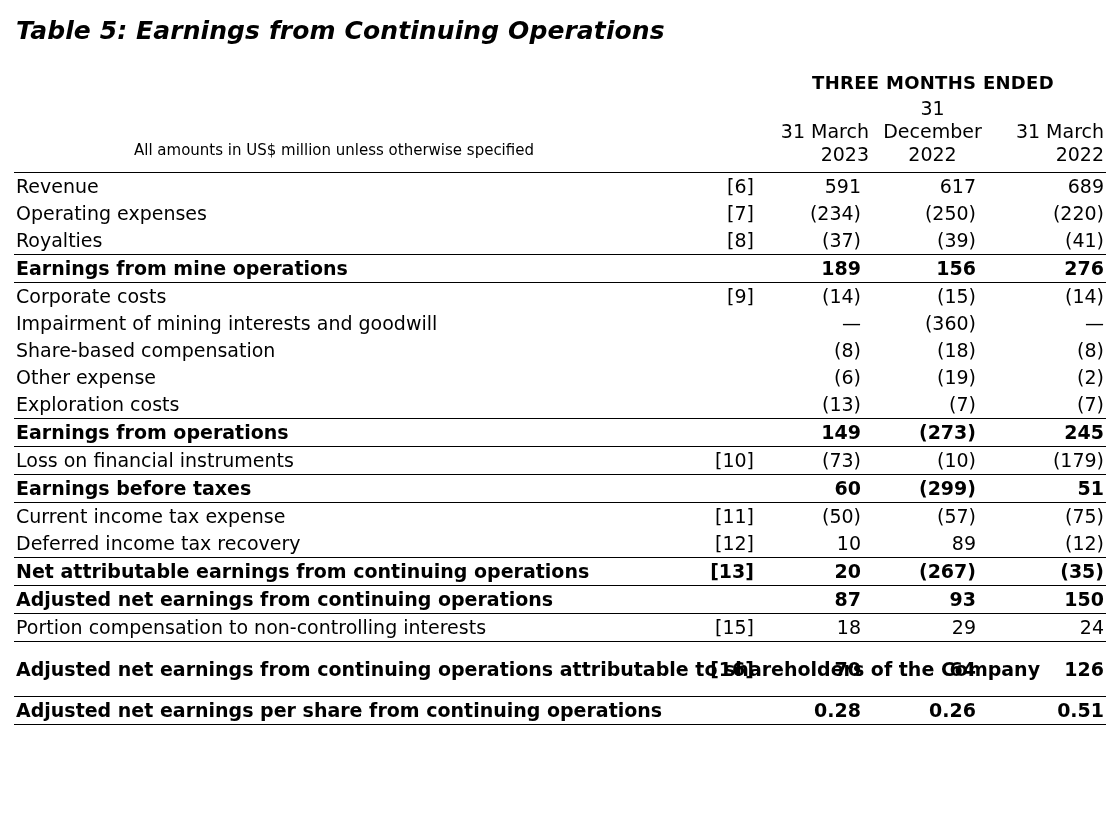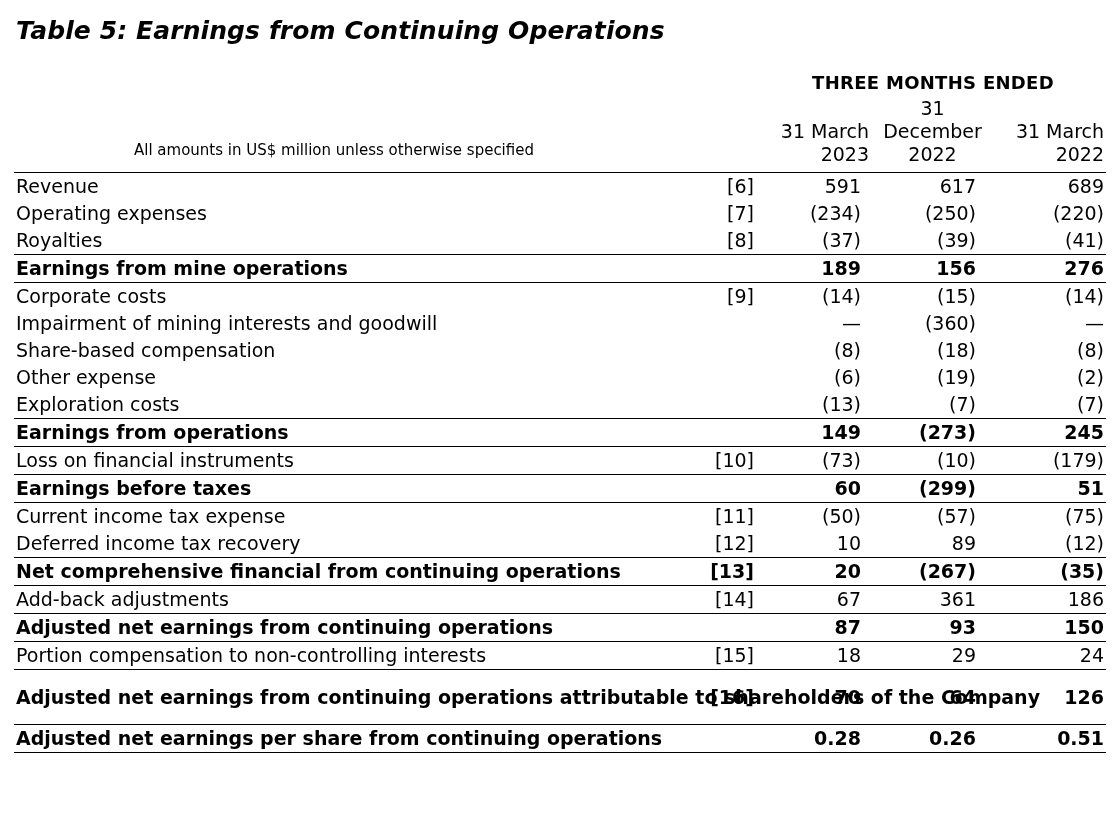--- a/index.html
+++ b/index.html
@@ -234,32 +234,25 @@
           <td class="num n3">(75)</td>
         </tr>
         <tr class="row">
           <td class="label">Deferred income tax recovery</td>
           <td class="ref">[12]</td>
           <td class="num n1">10</td>
           <td class="num n2">89</td>
           <td class="num n3">(12)</td>
         </tr>
         <tr class="row bold rule-top-thin">
-          <td class="label">Net comprehensive financial from continuing operations</td>
+          <td class="label">Net attributable earnings from continuing operations</td>
           <td class="ref">[13]</td>
           <td class="num n1">20</td>
           <td class="num n2">(267)</td>
           <td class="num n3">(35)</td>
-        </tr>
-        <tr class="row rule-top-thin">
-          <td class="label">Add-back adjustments</td>
-          <td class="ref">[14]</td>
-          <td class="num n1">67</td>
-          <td class="num n2">361</td>
-          <td class="num n3">186</td>
         </tr>
         <tr class="row bold rule-top-thin">
           <td class="label">Adjusted net earnings from continuing operations</td>
           <td class="ref"></td>
           <td class="num n1">87</td>
           <td class="num n2">93</td>
           <td class="num n3">150</td>
         </tr>
         <tr class="row rule-top-thin">
           <td class="label">Portion compensation to non-controlling interests</td>

